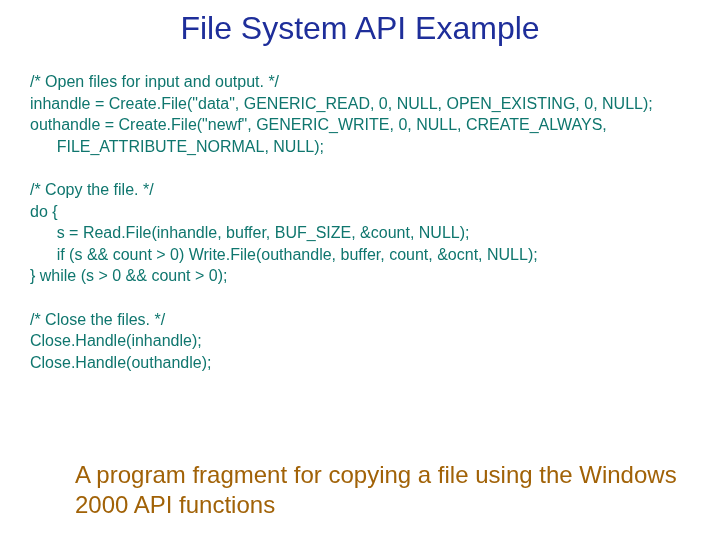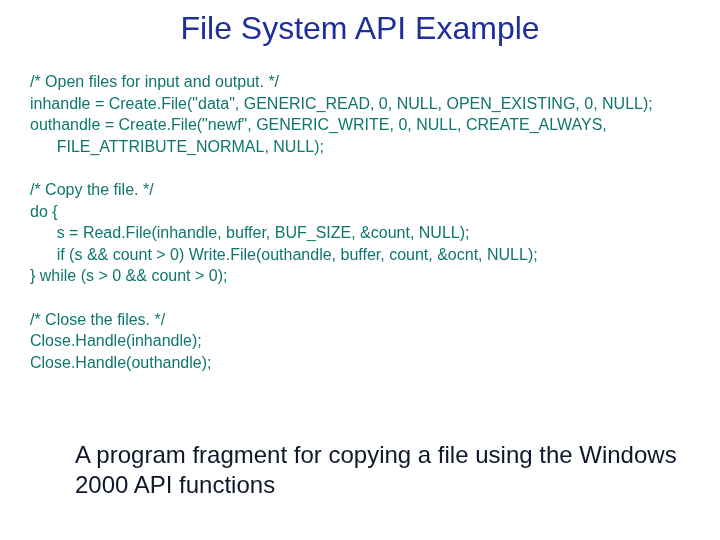--- a/index.html
+++ b/index.html
@@ -30,25 +30,25 @@
     font-size: 16px;
     line-height: 1.35;
     white-space: pre;
     color: #0f766e;
     padding-left: 30px;
     padding-top: 18px;
   }
   .caption {
     font-family: Arial, Helvetica, sans-serif;
     font-size: 24px;
-    color: #0f172a;
+    color: #a16207;
     position: absolute;
     left: 75px;
     right: 40px;
-    top: 440px;
+    top: 460px;
     line-height: 1.25;
   }
 </style>
 </head>
 <body>
 
 <div class="slide">
   <div class="title">File System API Example</div>
   <div class="code-block">/* Open files for input and output. */
 inhandle = Create.File("data", GENERIC_READ, 0, NULL, OPEN_EXISTING, 0, NULL);

